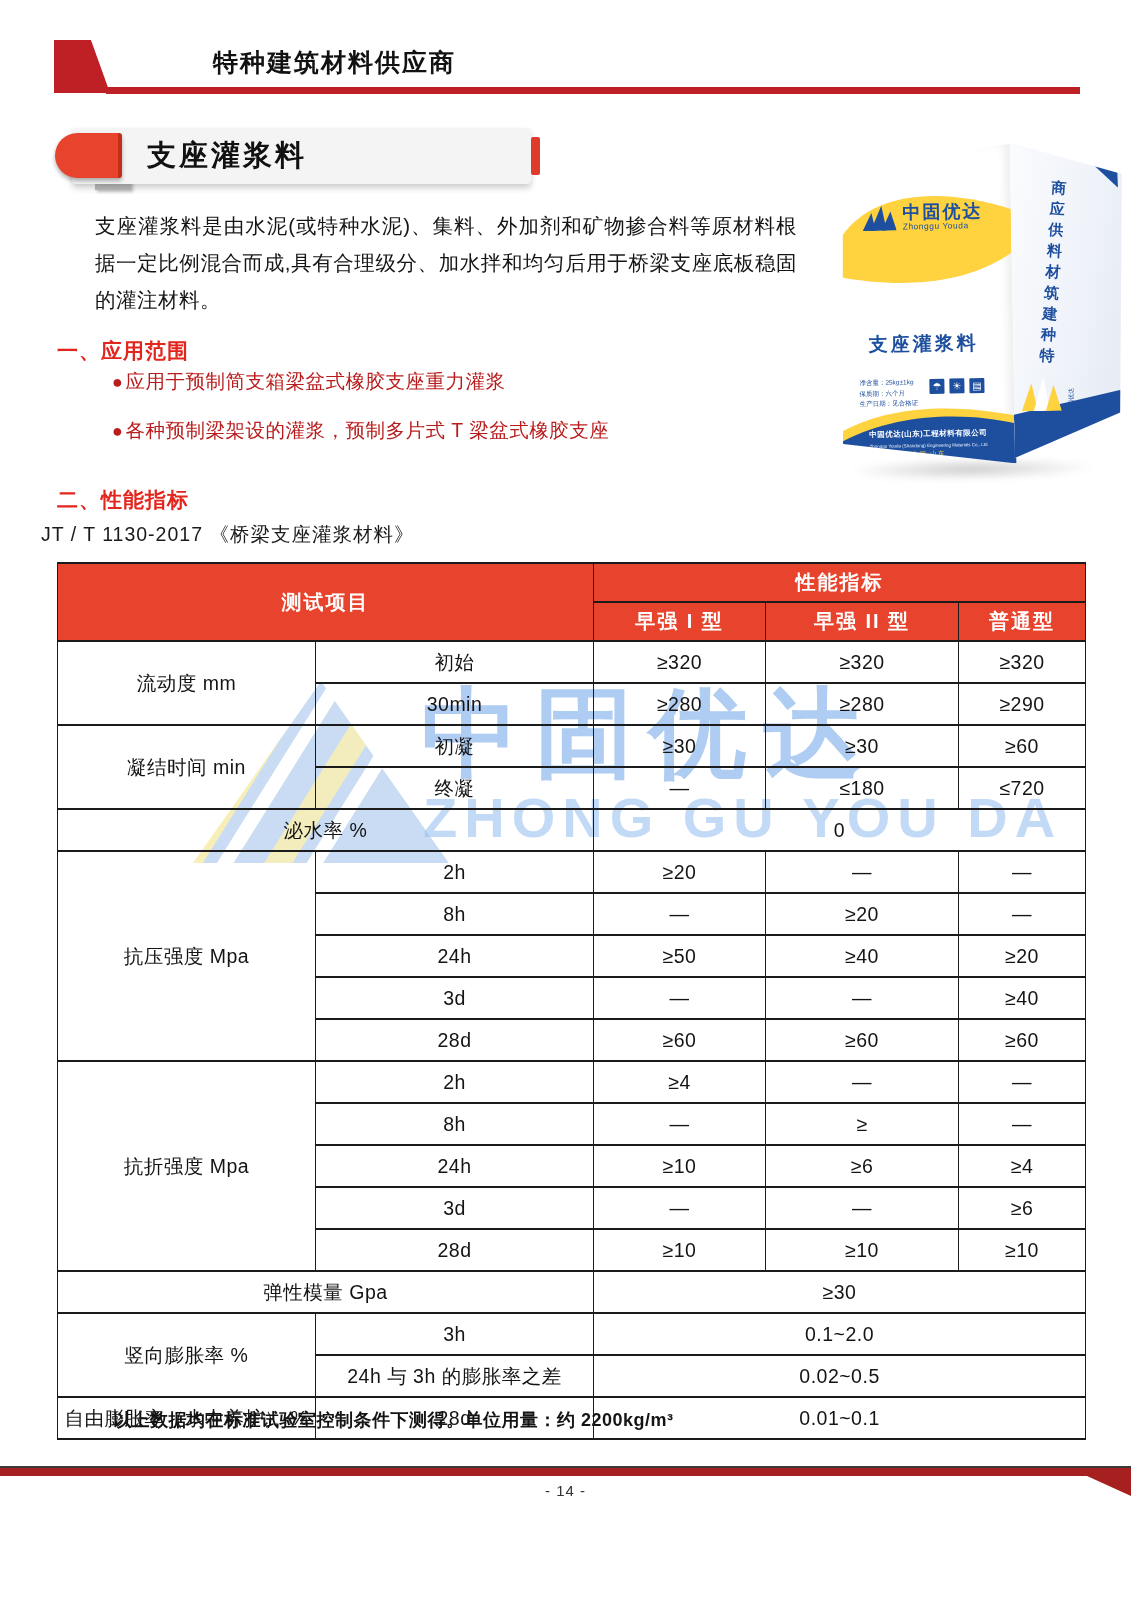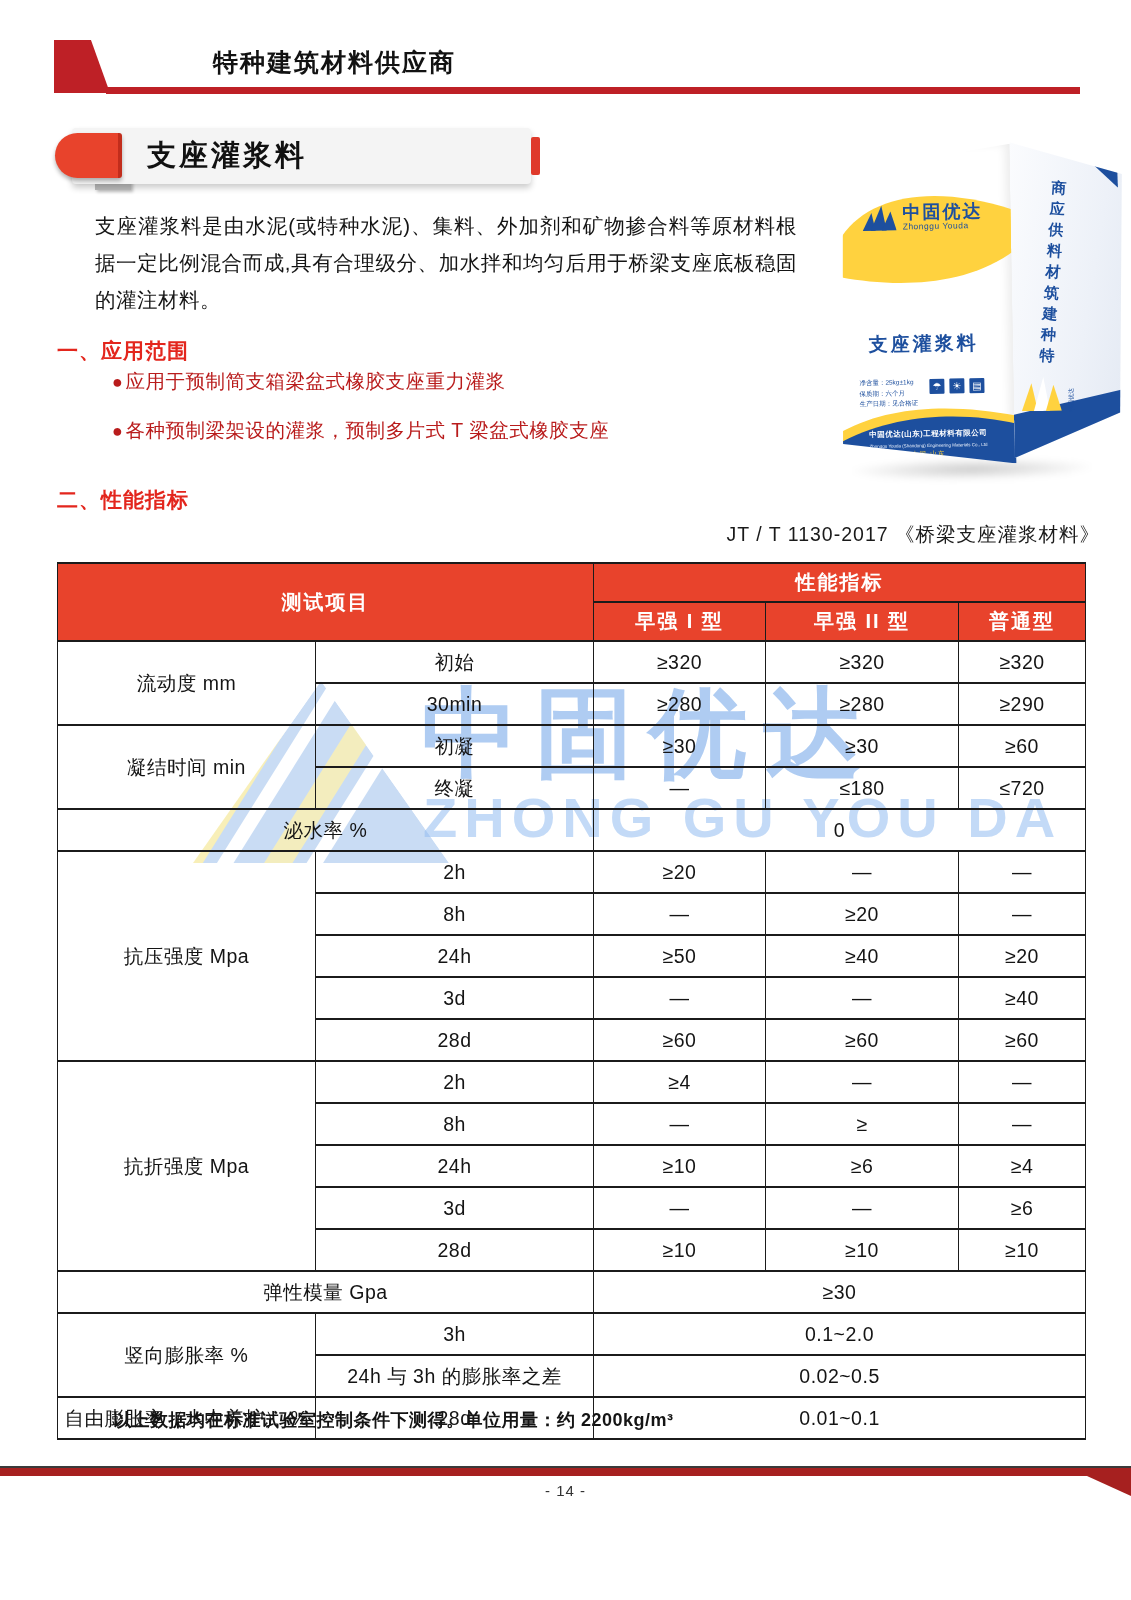--- a/index.html
+++ b/index.html
@@ -22,21 +22,21 @@
   .title-text{position:absolute;left:147px;top:136px;font-size:29px;font-weight:bold;letter-spacing:3px;color:#111;}
   
   .intro{position:absolute;left:95px;top:207px;width:702px;font-size:20.5px;line-height:37px;
     font-weight:500;letter-spacing:0.5px;color:#151515;text-align:justify;}
   
   .sec-head{position:absolute;left:57px;font-size:21px;font-weight:bold;color:#E3261D;letter-spacing:1px;}
   .sec1{top:337px;} .sec2{top:486px;}
   .bullets{position:absolute;left:112px;top:368px;width:720px;list-style:none;margin:0;padding:0;}
   .bullets li{font-size:19.5px;font-weight:500;color:#b91c1c;margin-bottom:22px;letter-spacing:0.5px;}
   .bullets .dot{margin-right:2px;font-size:18px;}
-  .standard{position:absolute;left:72px;top:521px;width:1028px;text-align:right;font-size:19.5px;
+  .standard{position:absolute;left:41px;top:521px;width:1028px;text-align:left;font-size:19.5px;
     letter-spacing:1px;color:#1a1a1a;font-weight:500;}
   
   .watermark{position:absolute;left:193px;top:663px;width:680px;height:210px;z-index:1;pointer-events:none;}
   .wm-tri{position:absolute;left:0;top:18px;}
   .wm-cn{position:absolute;left:228px;top:6px;font-size:98px;font-weight:bold;letter-spacing:16px;
     color:rgba(122,170,233,0.60);white-space:nowrap;}
   .wm-en{position:absolute;left:230px;top:122px;font-size:56px;font-weight:bold;letter-spacing:7px;
     color:rgba(145,188,240,0.55);white-space:nowrap;text-align:center;}
   
   table.perf{position:absolute;left:57px;top:562px;width:1028px;border-collapse:collapse;

